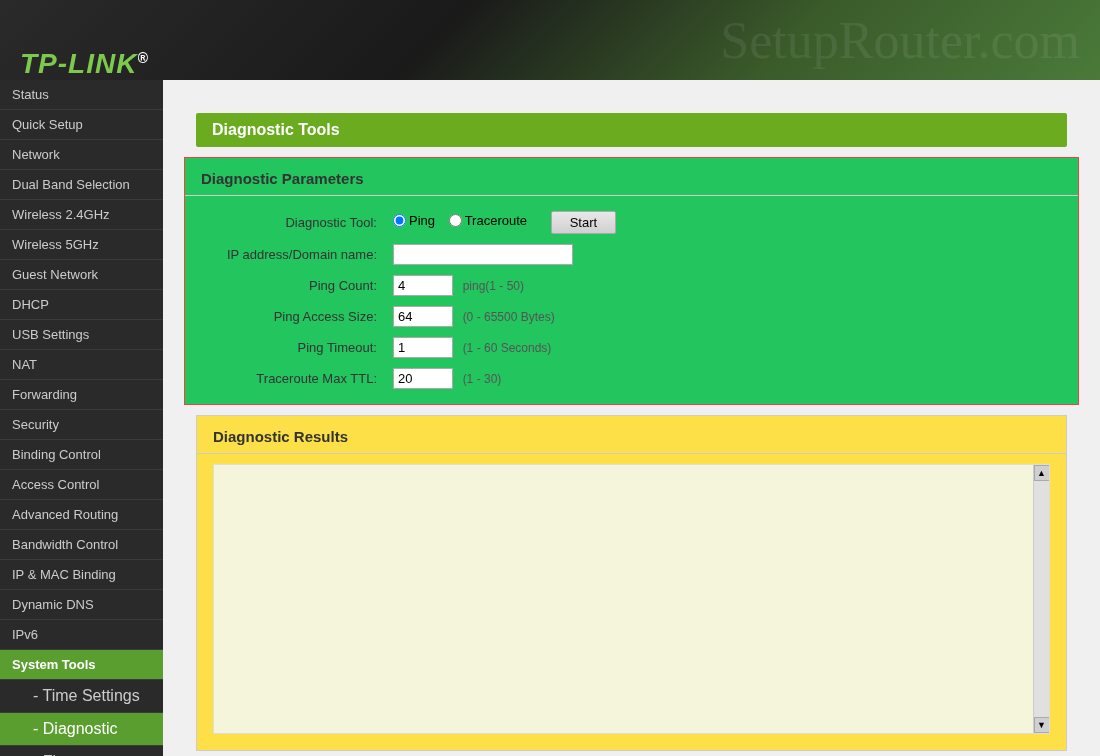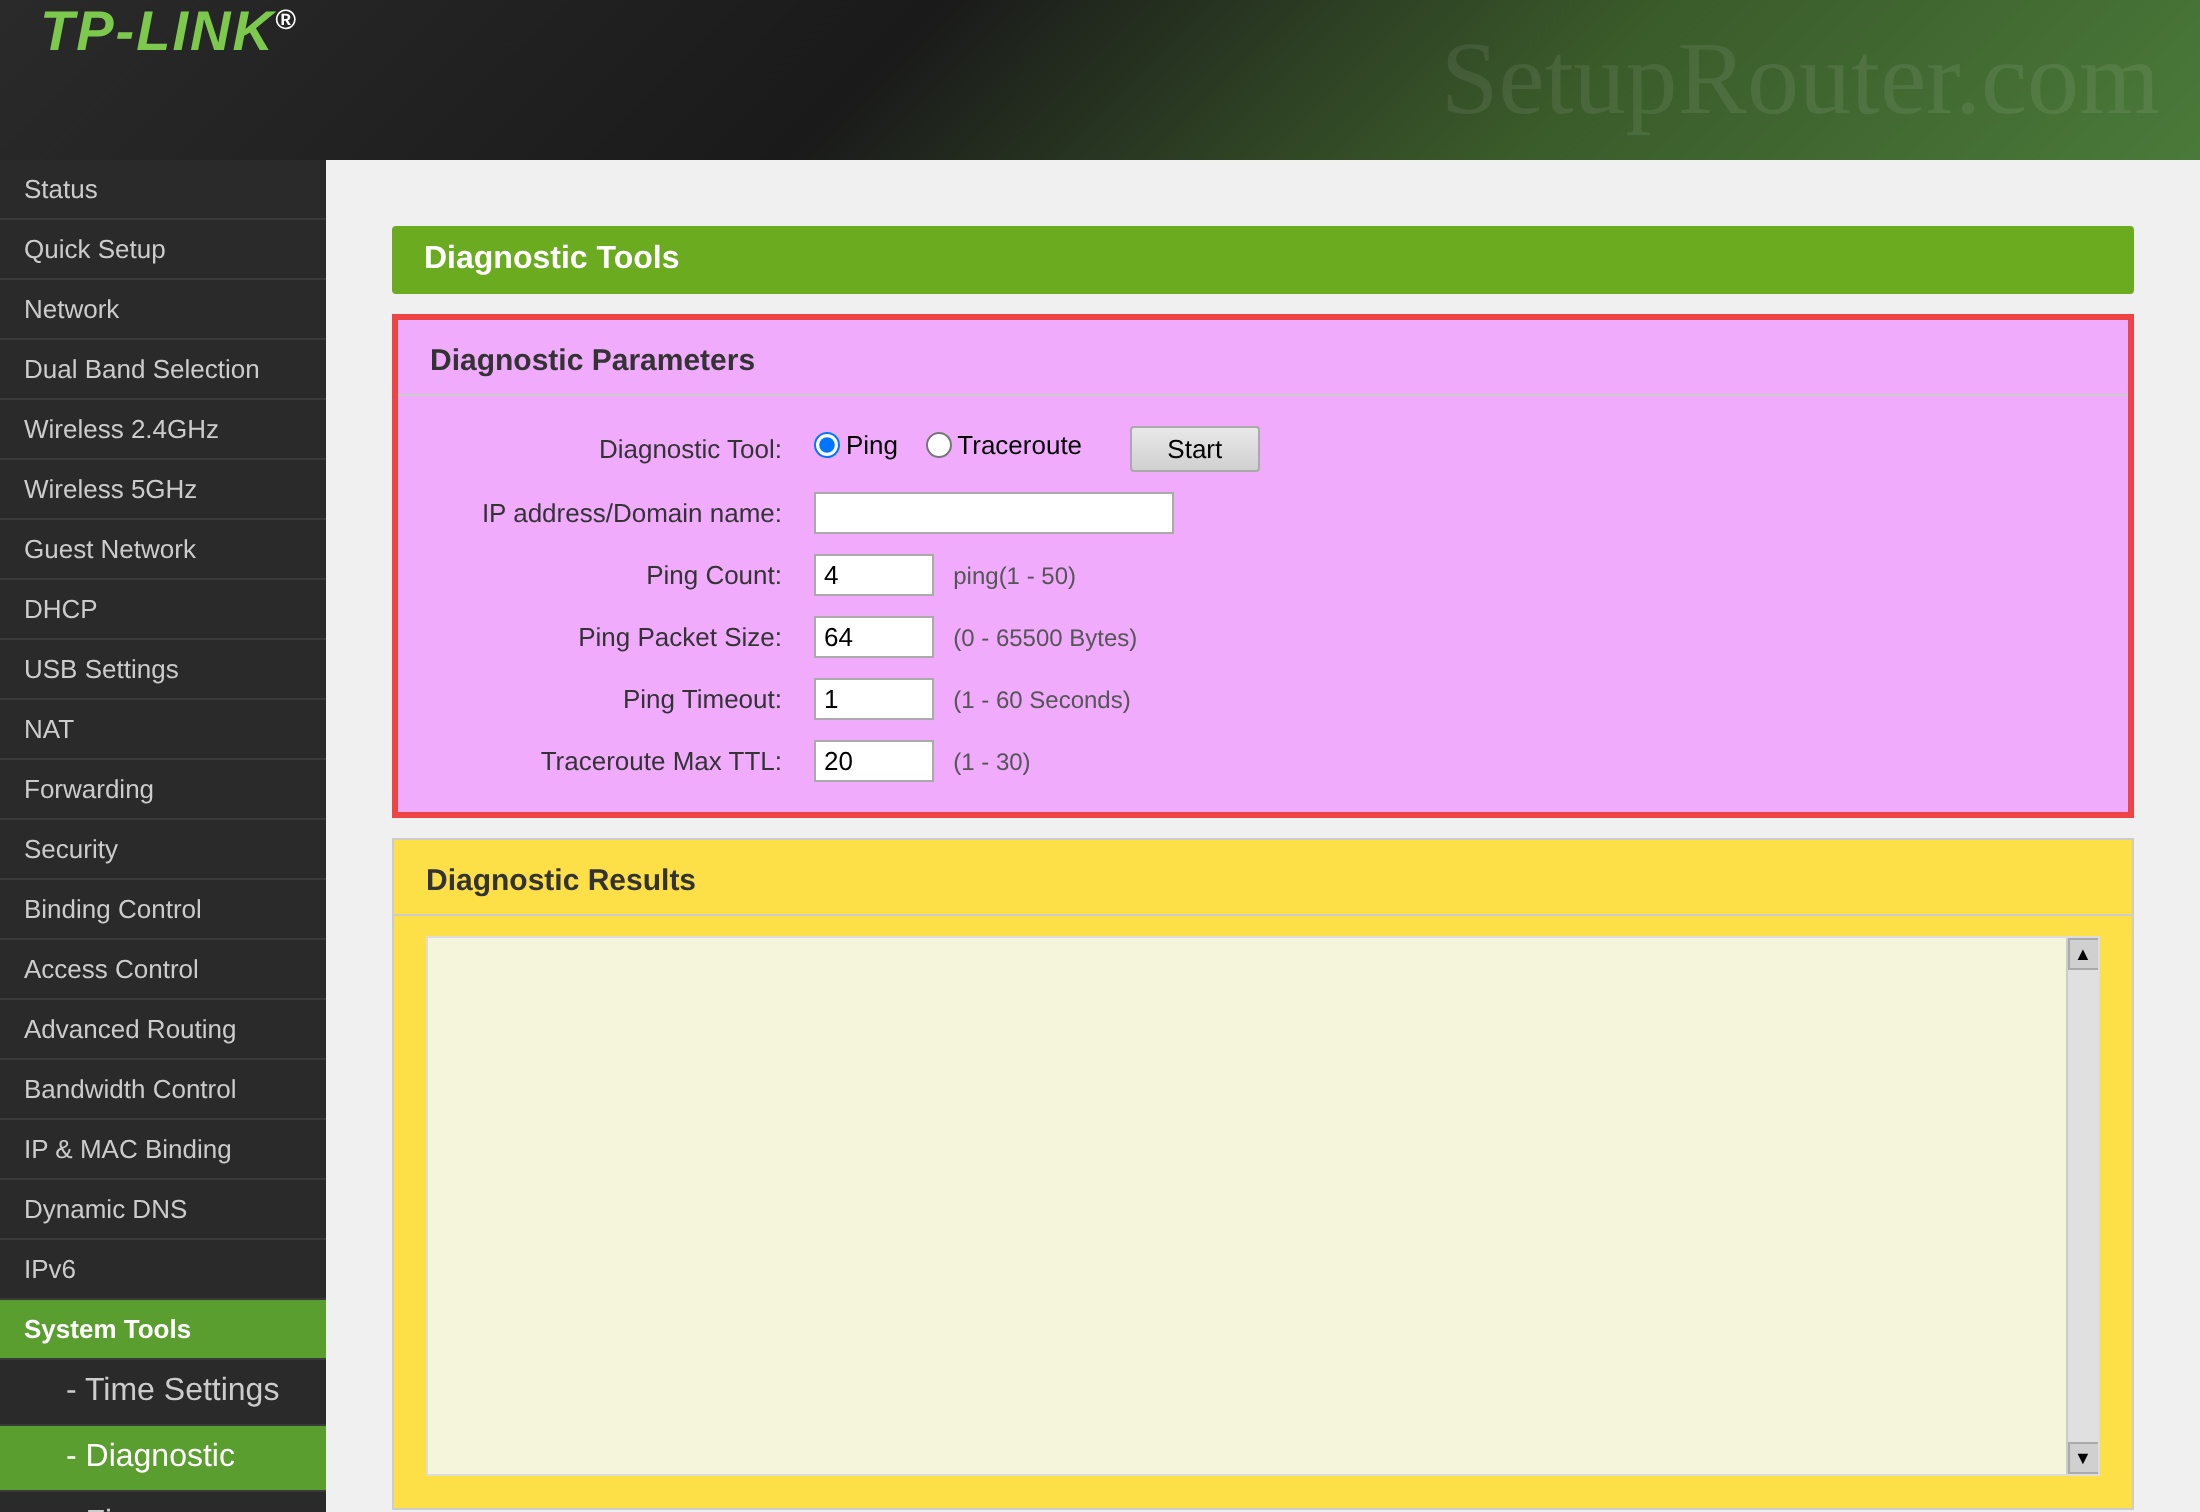--- a/index.html
+++ b/index.html
@@ -3,21 +3,21 @@
   <meta charset="utf-8">
   <style>
     * { margin: 0; padding: 0; box-sizing: border-box; }
     body { font-family: Arial, sans-serif; font-size: 13px; background: #fff; display: flex; flex-direction: column; height: 756px; overflow: hidden; }
 
     
     .header {
       background: linear-gradient(135deg, #2a2a2a 0%, #1a1a1a 40%, #3a5a2a 70%, #4a7a3a 100%);
       height: 80px;
       display: flex;
-      align-items: flex-start;
+      align-items: flex-end;
       padding-left: 20px;
       position: relative;
       overflow: hidden;
     }
     .header-logo {
       color: #fff;
       font-size: 28px;
       font-weight: bold;
       font-style: italic;
       letter-spacing: 1px;
@@ -76,23 +76,23 @@
       background: #6aab20;
       color: #fff;
       font-size: 16px;
       font-weight: bold;
       padding: 8px 16px;
       margin: 16px 16px 8px 16px;
       border-radius: 2px;
     }
 
     .section-container {
-      margin: 10px 16px;
-      background: #f0abfc;
-      border: 3px solid #ef4444;
+      margin: 10px 4px;
+      background: #22c55e;
+      border: 1px solid #ef4444;
     }
 
     .section-title {
       font-size: 15px;
       font-weight: bold;
       color: #333;
       padding: 12px 16px 8px 16px;
     }
 
     .divider {
@@ -267,21 +267,21 @@
           </td>
         </tr>
         <tr>
           <td class="label-cell">Ping Count:</td>
           <td class="control-cell">
             <input type="text" class="count-input" value="4" style="">
             <span class="hint-text">ping(1 - 50)</span>
           </td>
         </tr>
         <tr>
-          <td class="label-cell">Ping Packet Size:</td>
+          <td class="label-cell">Ping Access Size:</td>
           <td class="control-cell">
             <input type="text" class="count-input" value="64" style="">
             <span class="hint-text">(0 - 65500 Bytes)</span>
           </td>
         </tr>
         <tr>
           <td class="label-cell">Ping Timeout:</td>
           <td class="control-cell">
             <input type="text" class="count-input" value="1" style="">
             <span class="hint-text">(1 - 60 Seconds)</span>

